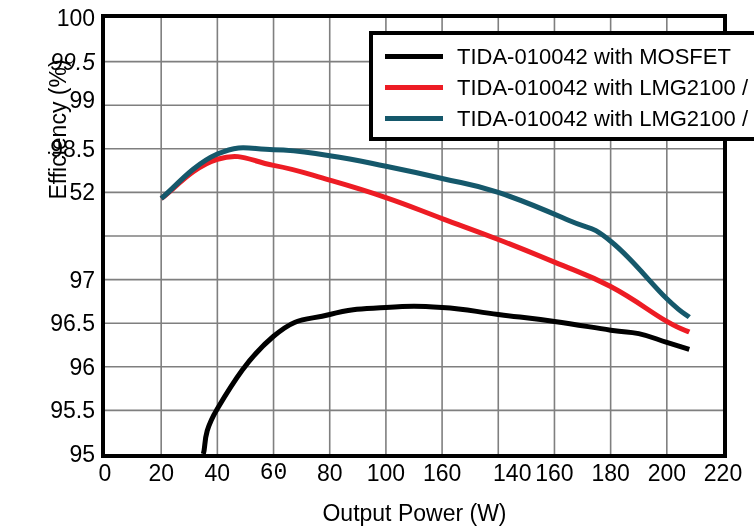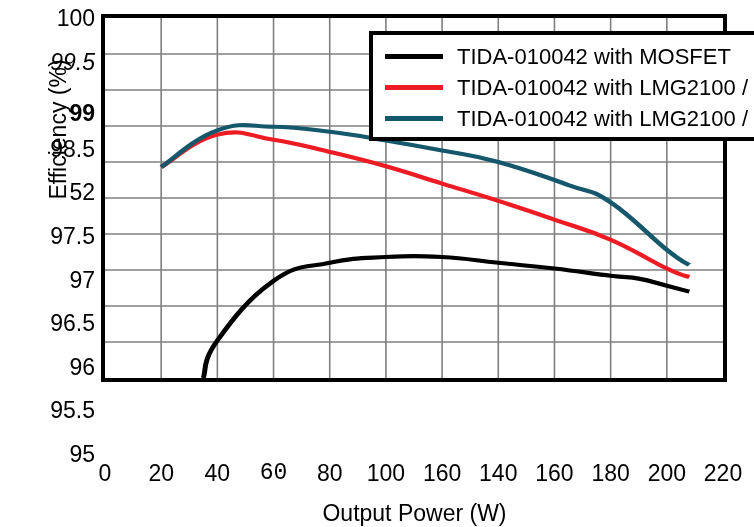--- a/index.html
+++ b/index.html
@@ -69,21 +69,21 @@
     font-size: 23px;
     color: #000;
     line-height: 1;
   }
   
   #plot {
     position: absolute;
     left: 101px;
     top: 14px;
     width: 626px;
-    height: 368px;
+    height: 444px;
     box-sizing: border-box;
     border: 4px solid #000;
     background: #ffffff;
   }
   #plot-inner {
     position: absolute;
     inset: 0;
   }
   #grid-svg, #series-svg {
     position: absolute;
@@ -129,24 +129,23 @@
 <div id="figure">
 
   <div id="ylabel">Efficiency (%)</div>
 
   <div class="ytick-wrap" id="yticks">
       <div class="ytick" style="top: 454px;">95</div>
       <div class="ytick" style="top: 410.4px;">95.5</div>
       <div class="ytick" style="top: 366.8px;">96</div>
       <div class="ytick" style="top: 323.2px;">96.5</div>
       <div class="ytick" style="top: 279.6px;">97</div>
-      <div class="ytick" style="top: 236px;">97.5</div>
       <div class="ytick" style="top: 192.4px;">52</div>
       <div class="ytick" style="top: 148.8px;">98.5</div>
-      <div class="ytick" style="top: 113px; font-weight: bold;">99</div>
+      <div class="ytick" style="top: 100px;">99</div>
       <div class="ytick" style="top: 61.6px; font-style: italic;">99.5</div>
       <div class="ytick" style="top: 18px;">100</div>
     </div>
 
   <div id="plot">
     <div id="plot-inner">
       <svg id="grid-svg" preserveAspectRatio="none" viewBox="0 0 618 436">
           <line x1="56.18181818181818" y1="0" x2="56.18181818181818" y2="436" stroke="#7f7f7f" stroke-width="1.6"></line>
           <line x1="112.36363636363636" y1="0" x2="112.36363636363636" y2="436" stroke="#7f7f7f" stroke-width="1.6"></line>
           <line x1="168.54545454545453" y1="0" x2="168.54545454545453" y2="436" stroke="#7f7f7f" stroke-width="1.6"></line>
@@ -191,21 +190,21 @@
   </div>
 
   <div id="xticks">
       <div class="xtick" style="left: 105px;">0</div>
       <div class="xtick" style="left: 161.182px;">20</div>
       <div class="xtick" style="left: 217.364px;">40</div>
       <div class="xtick" style="left: 273.545px; font-family: Liberation Mono, monospace;">60</div>
       <div class="xtick" style="left: 329.727px;">80</div>
       <div class="xtick" style="left: 385.909px;">100</div>
       <div class="xtick" style="left: 442.091px;">160</div>
-      <div class="xtick" style="left: 498.273px;">140</div>
+      <div class="xtick" style="left: 498.273px; padding-left: 14px;">140</div>
       <div class="xtick" style="left: 554.455px;">160</div>
       <div class="xtick" style="left: 610.636px;">180</div>
       <div class="xtick" style="left: 666.818px;">200</div>
       <div class="xtick" style="left: 723px;">220</div>
     </div>
 
   <div id="xlabel">Output Power (W)</div>
 
 </div>
 

